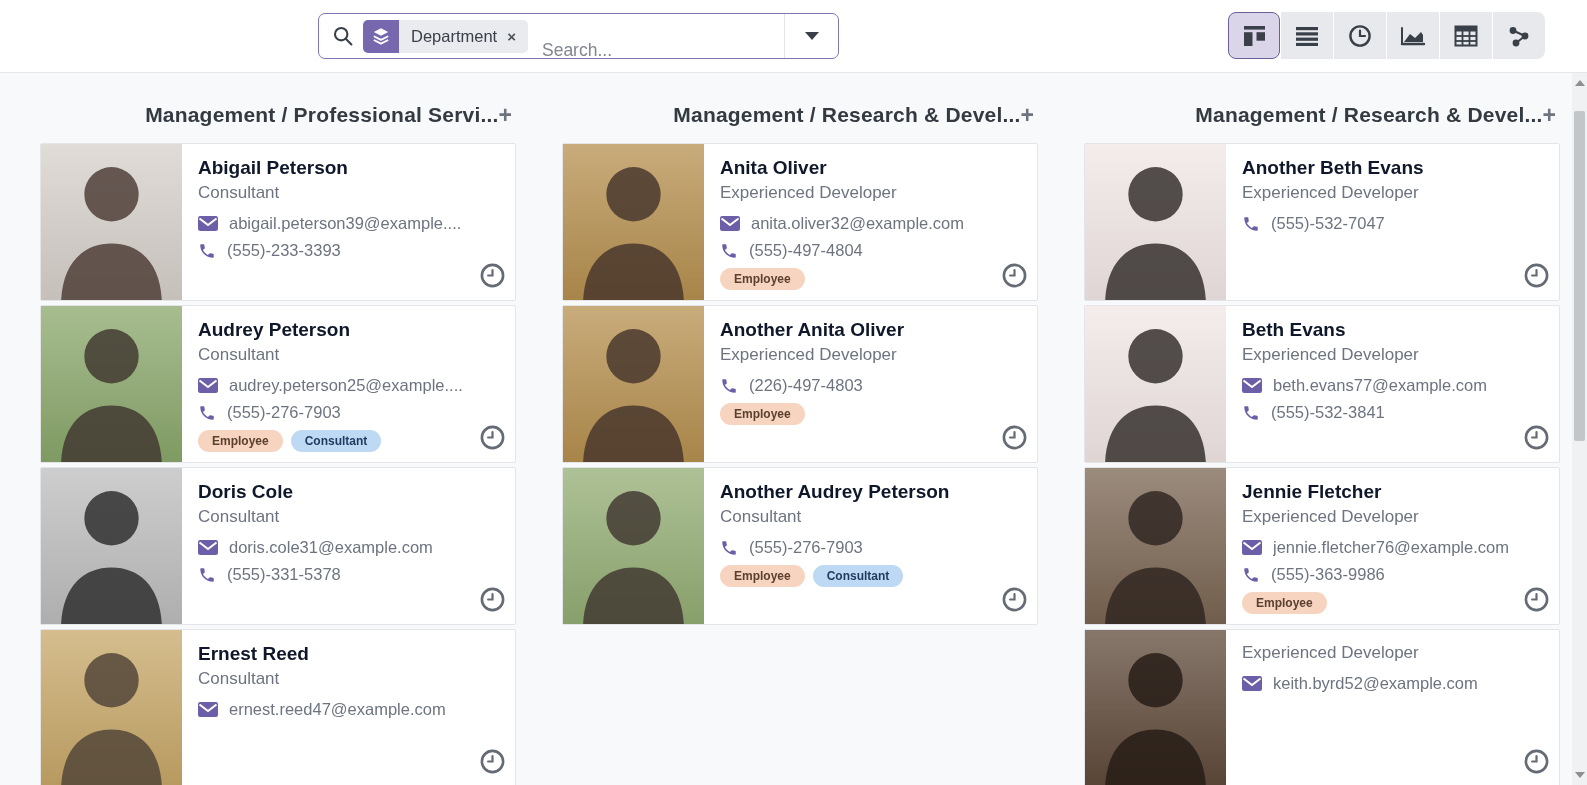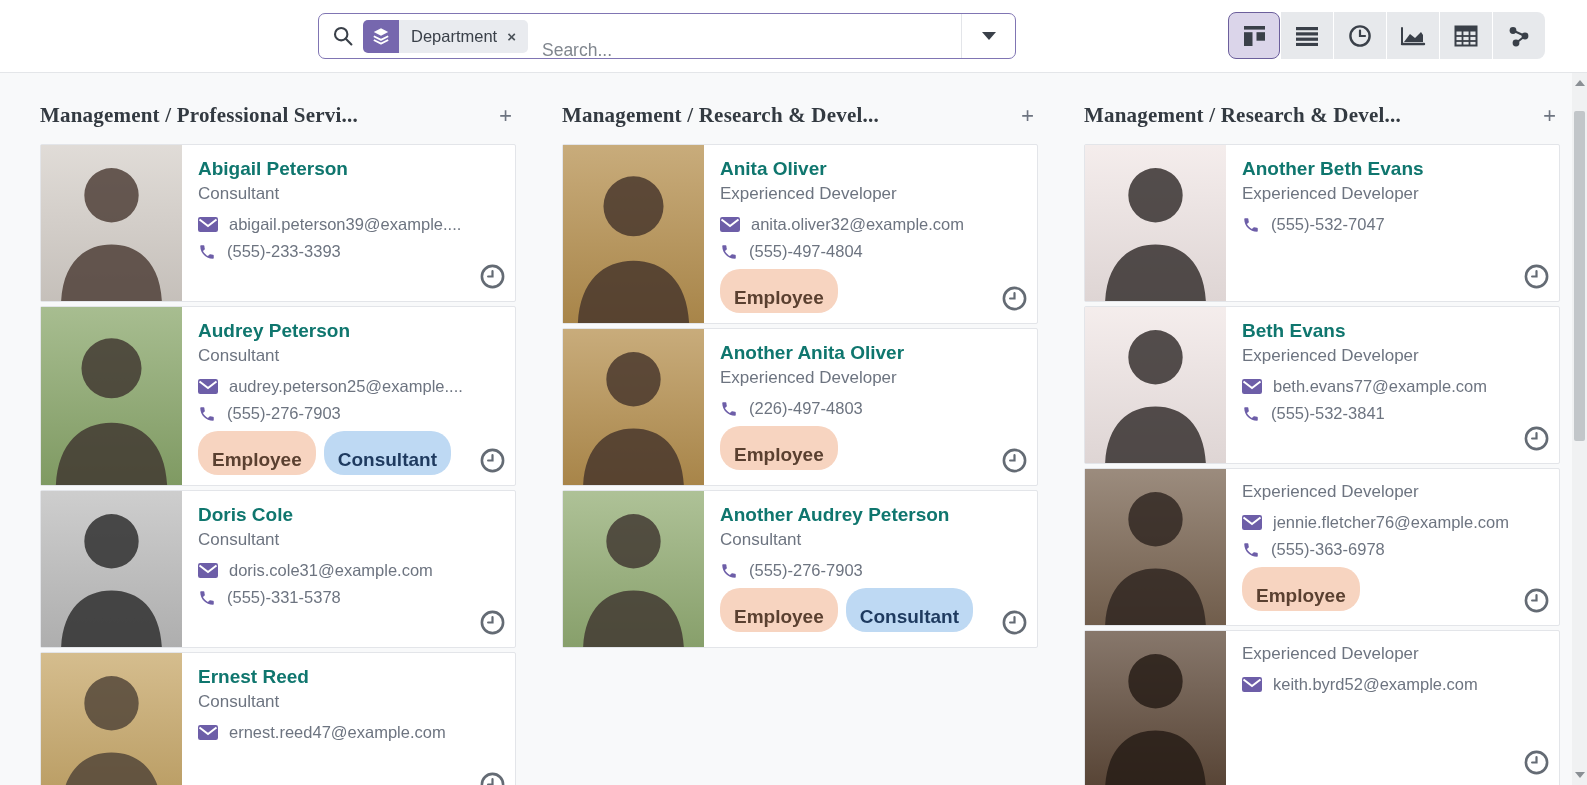--- a/index.html
+++ b/index.html
@@ -2,21 +2,21 @@
 <html><head>
 <meta charset="utf-8">
 <style>
   * { margin:0; padding:0; box-sizing:border-box; }
   html,body { width:1587px; height:785px; overflow:hidden; background:#fff;
               font-family:"Liberation Sans", sans-serif; }
 
   
   .topbar { position:relative; width:100%; height:72px; background:#fff; }
 
-  .searchbar { position:absolute; left:318px; top:13px; width:698px; height:46px;
+  .searchbar { position:absolute; left:318px; top:13px; width:521px; height:46px;
                border:1px solid #8075b3; border-radius:7px; background:#fff;
                display:flex; align-items:center; }
   .search-glass { margin:0 10px 0 14px; display:flex; align-items:center; }
   .facet { display:flex; align-items:stretch; height:33px; border-radius:5px; overflow:hidden; }
   .facet-icon { width:36px; background:#7667ae; display:flex; align-items:center; justify-content:center; }
   .facet-body { background:#e9ebef; display:flex; align-items:center; padding:0 12px; gap:10px; }
   .facet-label { font-size:16.5px; color:#3a4049; }
   .facet-remove { font-size:15px; color:#4b5259; cursor:pointer; font-weight:bold; }
   .search-placeholder { flex:1; border:none; outline:none; font-size:17.5px; color:#6d7480;
                         padding-left:14px; background:transparent; font-family:"Liberation Sans",sans-serif;margin-top:28px; }
@@ -31,39 +31,39 @@
             justify-content:center; cursor:pointer; border:1px solid transparent; margin-left:1px; }
   .vs-btn:first-child { border-radius:8px 0 0 8px; }
   .vs-btn:last-child { border-radius:0 8px 8px 0; }
   .vs-btn.active { background:#dbd5ea; border:1px solid #6c5f9c; border-radius:8px; }
 
   
   .content { position:relative; width:100%; height:713px; background:#f8f9fa;
              border-top:1px solid #e4e6e9; overflow:hidden; }
   .board { display:flex; gap:46px; padding:30px 0 0 40px; height:100%; }
   .column { width:476px; flex:none; }
-  .column-head { display:flex; align-items:center; justify-content:space-between;
-                 margin-bottom:16px; padding-right:4px;font-family:Liberation Serif, serif; }
+  .column-head { display:flex; align-items:center; justify-content:flex-end;
+                 margin-bottom:16px; padding-right:4px; }
   .column-title { font-size:21px; font-weight:700; color:#333a41; letter-spacing:.2px;
                   white-space:nowrap; overflow:hidden; }
   .column-add { font-size:23px; font-weight:600; color:#6d7480; cursor:pointer; line-height:1; }
   .cards {}
 
   .card { display:flex; background:#fff; border:1px solid #e3e5e9; border-radius:2px;
           margin-bottom:4px; position:relative; min-height:158px; cursor:pointer; }
   .photo { width:141px; flex:none; position:relative; overflow:hidden; }
   .photo svg { position:absolute; bottom:0; left:0; width:100%; height:100%; }
   .card-body { flex:1; padding:13px 14px 10px 16px; position:relative; min-width:0; }
-  .emp-name { font-size:19px; font-weight:700; color:#0f766e; margin-bottom:4px; white-space:nowrap; overflow:hidden; }
+  .emp-name { font-size:19px; font-weight:700; color:#0f172a; margin-bottom:4px; white-space:nowrap; overflow:hidden; }
   .emp-job  { font-size:17px; color:#6d7480; margin-bottom:11px; white-space:nowrap; overflow:hidden; }
   .c-row { display:flex; align-items:center; gap:11px; margin-bottom:8px; }
   .c-row .txt { font-size:16.5px; color:#6d7480; white-space:nowrap; overflow:hidden; }
   .c-row svg { flex:none; }
   .tags { display:flex; gap:8px; margin-top:4px; }
-  .tag { border-radius:20px; padding:18px 14px 4px; font-size:19px; font-weight:700;text-align:center; }
+  .tag { border-radius:20px; padding:4px 14px 4px; font-size:12px; font-weight:700;text-align:center; }
   .tag-peach { background:#f7d4c0; color:#5a4030; }
   .tag-blue  { background:#bed9f3; color:#1e3a5f; }
   .clock { position:absolute; right:9px; bottom:7px; }
 
   
   .vscroll { position:absolute; top:0; right:0; width:15px; height:100%; background:#f0f1f2; z-index:5; }
   .vs-arrow { position:absolute; left:0; width:15px; height:16px; display:flex; align-items:center; justify-content:center; cursor:pointer; }
   .vs-arrow.up { top:2px; } .vs-arrow.down { bottom:2px; }
   .tri-up { width:0; height:0; border-left:5px solid transparent; border-right:5px solid transparent; border-bottom:6px solid #8a8f94; }
   .tri-down { width:0; height:0; border-left:5px solid transparent; border-right:5px solid transparent; border-top:6px solid #8a8f94; }
@@ -449,33 +449,34 @@
     </div>
   </div>
 
   <div class="card">
     <div class="photo" style="background: linear-gradient(rgba(255, 255, 255, 0.25), rgba(0, 0, 0, 0.08)), rgb(122, 101, 82);">
       <svg viewBox="0 0 140 160" preserveAspectRatio="xMidYMax slice">
         <path d="M70 28a27 27 0 1 1 0 54 27 27 0 0 1 0-54zM20 160c2-38 23-56 50-56s48 18 50 56z" opacity="0.82" fill="#2e2520"></path>
       </svg>
     </div>
     <div class="card-body">
+      <div class="emp-name">Jennie Fletcher</div>
       <div class="emp-job">Experienced Developer</div>
       <div class="c-row">
         <svg width="20" height="15" viewBox="0 0 20 15">
           <rect x="0" y="0" width="20" height="15" rx="2.2" fill="#6d5ea8"></rect>
           <path d="M1.5 2.5L10 9l8.5-6.5" fill="none" stroke="#fff" stroke-width="2"></path>
         </svg>
         <span class="txt">jennie.fletcher76@example.com</span>
       </div>
       <div class="c-row">
         <svg width="18" height="18" viewBox="0 0 24 24">
           <path d="M6.6 10.8c1.4 2.8 3.8 5.2 6.6 6.6l2.2-2.2c.3-.3.7-.4 1-.2 1.1.4 2.3.6 3.6.6.6 0 1 .4 1 1V20c0 .6-.4 1-1 1C10.6 21 3 13.4 3 4c0-.6.4-1 1-1h3.5c.6 0 1 .4 1 1 0 1.2.2 2.4.6 3.6.1.3 0 .7-.2 1l-2.3 2.2z" fill="#6d5ea8"></path>
         </svg>
-        <span class="txt">(555)-363-6978</span>
+        <span class="txt">(555)-363-9986</span>
       </div>
       <div class="tags">
                 <span class="tag tag-peach">Employee</span>
               </div>
       <span class="clock">
         <svg width="27" height="27" viewBox="0 0 27 27">
           <circle cx="13.5" cy="13.5" r="10.6" fill="#fff" stroke="#646b74" stroke-width="2.6"></circle>
           <path d="M13.5 8.2v5.3h-4.4" fill="none" stroke="#646b74" stroke-width="2.2" stroke-linecap="round"></path>
         </svg>
       </span>

